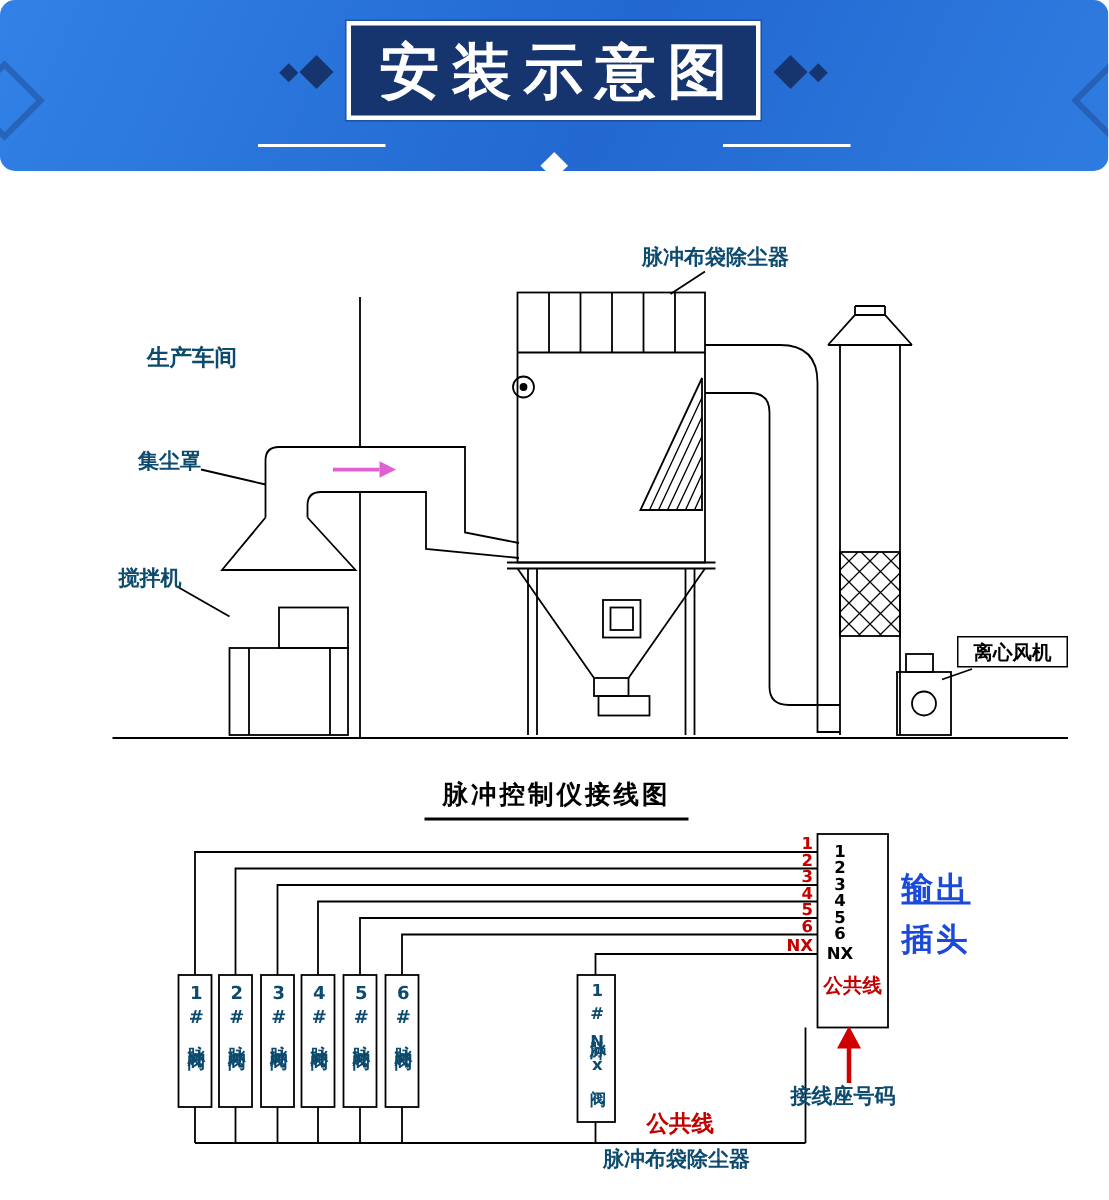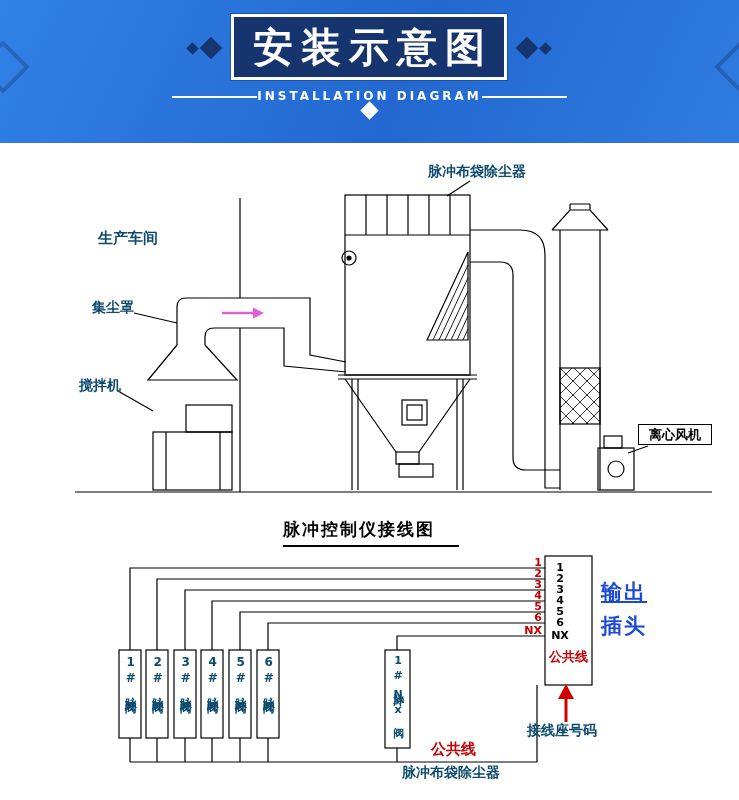--- a/index.html
+++ b/index.html
@@ -1,39 +1,39 @@
 <!DOCTYPE html>
 <html><head>
 <meta charset="utf-8">
 <style>
   html,body{margin:0;padding:0;background:#fff;}
   .page{position:relative;width:739px;height:800px;background:#fff;overflow:hidden;
         font-family:"DejaVu Sans","Liberation Sans",sans-serif;}
   
-  .banner{position:absolute;left:0;top:0;width:739px;height:143px;
-          background:linear-gradient(115deg,#3181e6 0%,#2268d0 55%,#2f7ce0 100%);}
+  .banner{position:absolute;left:0;top:0;width:739px;height:114px;
+          background:linear-gradient(115deg,#3181e6 0%,#2268d0 55%,#2f7ce0 100%);border-radius:10px;}
   .title-box{position:absolute;left:231px;top:14px;width:276px;height:66px;background:#16356e;
              border:3px solid #fff;box-sizing:border-box;display:flex;align-items:center;justify-content:center;
              box-shadow:0 0 0 1px rgba(10,30,70,.35);}
   .title-text{color:#fff;font-size:40px;font-weight:700;letter-spacing:8px;padding-left:8px;white-space:nowrap;}
   .dm{position:absolute;background:#16356e;transform:rotate(45deg);}
   .dm.white{background:#fff;}
   .ornament{position:absolute;border:4px solid rgba(22,53,110,.35);background:transparent;transform:rotate(45deg);}
   .subtitle{position:absolute;top:89px;left:0;width:739px;text-align:center;color:#fff;
             font-size:12px;font-weight:700;letter-spacing:3px;}
   .subline{position:absolute;top:96px;height:2px;background:#fff;}
   
   .lbl{position:absolute;font-weight:700;color:#0c4a6e;white-space:nowrap;}
   .red{color:#c40000;}
   .blue{color:#1b49d8;}
   .vt{writing-mode:vertical-rl;text-orientation:upright;line-height:1.15;letter-spacing:2px;}
   .fanbox{position:absolute;left:638px;top:424px;width:74px;height:21px;border:1px solid #000;
           box-sizing:border-box;display:flex;align-items:center;justify-content:center;
           font-size:13px;font-weight:700;background:#fff;}
-  .wtitle{position:absolute;left:283px;top:518px;width:176px;text-align:left;font-size:17px;
+  .wtitle{position:absolute;left:283px;top:518px;width:176px;text-align:center;font-size:17px;
           font-weight:700;letter-spacing:2px;border-bottom:2px solid #000;padding-bottom:4px;}
   .ch{position:absolute;font-size:11px;font-weight:700;width:24px;text-align:center;color:#000;}
   .chr{position:absolute;font-size:11px;font-weight:700;width:26px;text-align:right;color:#c40000;}
   svg{position:absolute;left:0;top:0;}
 </style>
 </head>
 <body>
 
 <div class="page">
 
@@ -42,21 +42,20 @@
     <div class="ornament" style="left:722px;top:48px;width:30px;height:30px;"></div>
     <div class="dm" style="left:188px;top:44px;width:9px;height:9px;"></div>
     <div class="dm" style="left:203px;top:40px;width:16px;height:16px;"></div>
     <div class="dm" style="left:519px;top:40px;width:16px;height:16px;"></div>
     <div class="dm" style="left:541px;top:44px;width:9px;height:9px;"></div>
     <div class="title-box">
       <span class="title-text">安装示意图</span>
     </div>
     <div class="subline" style="left:172px;width:85px;"></div>
     <div class="subline" style="left:482px;width:85px;"></div>
-    <div class="subtitle">INSTALLATION DIAGRAM</div>
     <div class="dm white" style="left:363px;top:104px;width:13px;height:13px;"></div>
   </div>
 
   <svg width="739" height="800" viewBox="0 0 739 800">
 
     <g stroke="#000" fill="none" stroke-width="1.2">
       <path d="M75,492 H712"></path>
       <path d="M240,198 V298 M240,328 V492"></path>
       <path d="M177,345 V307 Q177,298 186,298 H310 V355 L346,362"></path>
       <path d="M205,345 V337 Q205,328 214,328 H284 V366 L346,372"></path>

